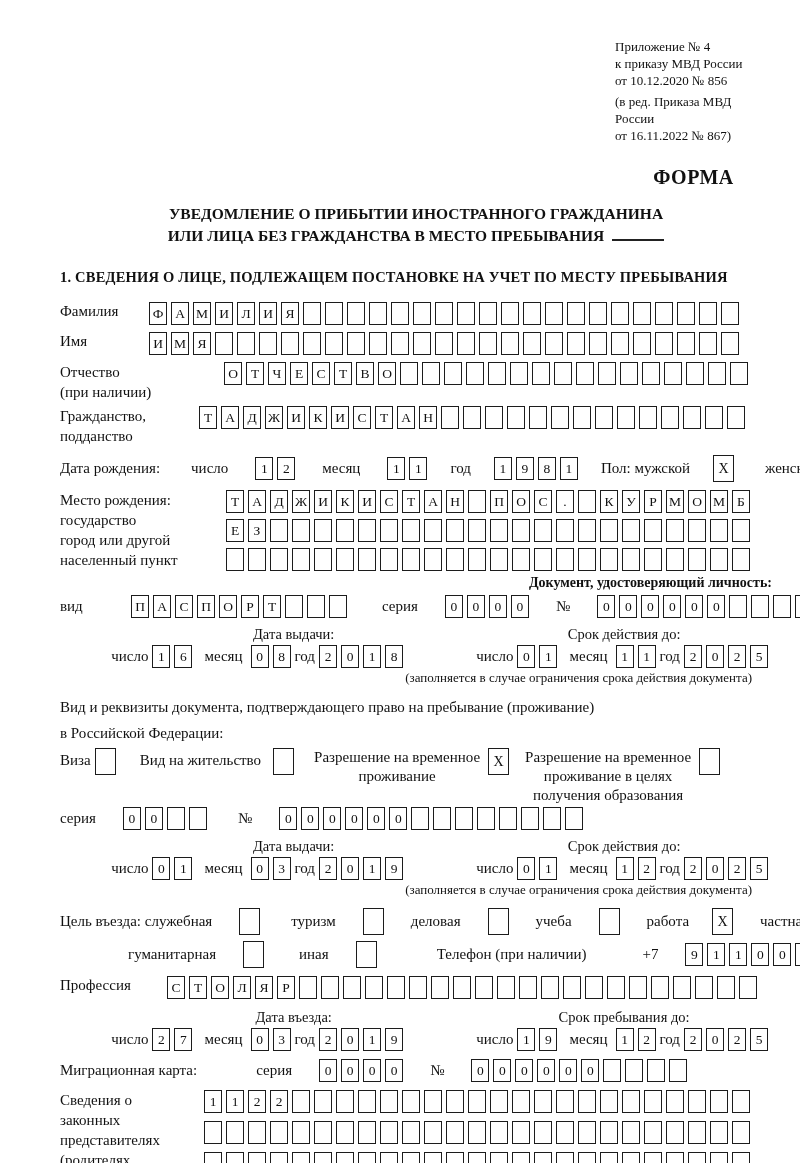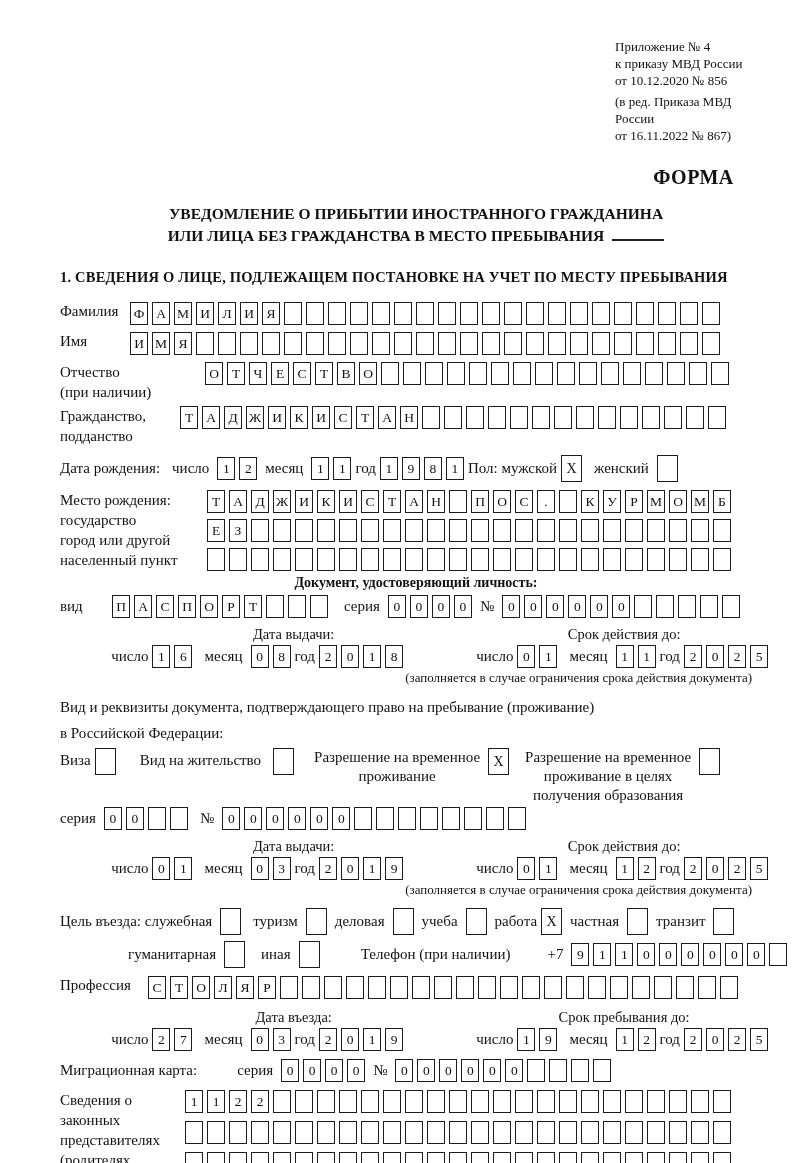--- a/index.html
+++ b/index.html
@@ -8,21 +8,21 @@
     padding:38px 28px 0 60px;
     font-family:"Liberation Serif","DejaVu Serif",serif;
     color:#111;background:#fff;font-size:15px;position:relative;overflow:hidden;
   }
   .hdr{margin-left:555px;font-size:13px;line-height:17px;}
   .hdr .amend{margin-top:4px;}
   .forma{margin-left:555px;text-align:center;font-weight:bold;font-size:20px;margin-top:22px;letter-spacing:.5px;}
   .title{text-align:center;font-weight:bold;font-size:15.5px;line-height:22px;margin-top:14px;}
   .title .uline{display:inline-block;width:52px;border-bottom:2px solid #222;height:14px;margin-left:8px;}
   .sec{font-weight:bold;font-size:14.5px;margin-top:22px;letter-spacing:.2px;}
-  .row{display:flex;align-items:flex-start;margin-top:7px;}
+  .row{display:flex;align-items:flex-start;margin-top:7px;gap:19px;}
   .lab{flex:none;line-height:19px;}
   .cells{white-space:nowrap;line-height:0;}
   .cl{
     display:inline-block;width:16px;height:21px;border:1.5px solid #1c1c1c;margin-right:4px;
     text-align:center;font-size:13.5px;line-height:21px;vertical-align:middle;background:#fff;
   }
   .cbx .cl{width:19px;height:25px;line-height:25px;font-size:14px;}
   .inl{display:flex;align-items:center;flex-wrap:nowrap;}
   .inl>*{flex:none;}
   .gap4{margin-left:4px;}.gap8{margin-left:8px;}.gap12{margin-left:12px;}.gap16{margin-left:16px;}
@@ -108,21 +108,21 @@
       <div>город или другой</div>
       <div>населенный пункт</div>
     </div>
     <div class="stack">
       <div class="cells"><span class="cl">Т</span><span class="cl">А</span><span class="cl">Д</span><span class="cl">Ж</span><span class="cl">И</span><span class="cl">К</span><span class="cl">И</span><span class="cl">С</span><span class="cl">Т</span><span class="cl">А</span><span class="cl">Н</span><span class="cl"></span><span class="cl">П</span><span class="cl">О</span><span class="cl">С</span><span class="cl">.</span><span class="cl"></span><span class="cl">К</span><span class="cl">У</span><span class="cl">Р</span><span class="cl">М</span><span class="cl">О</span><span class="cl">М</span><span class="cl">Б</span></div>
       <div class="cells"><span class="cl">Е</span><span class="cl">З</span><span class="cl"></span><span class="cl"></span><span class="cl"></span><span class="cl"></span><span class="cl"></span><span class="cl"></span><span class="cl"></span><span class="cl"></span><span class="cl"></span><span class="cl"></span><span class="cl"></span><span class="cl"></span><span class="cl"></span><span class="cl"></span><span class="cl"></span><span class="cl"></span><span class="cl"></span><span class="cl"></span><span class="cl"></span><span class="cl"></span><span class="cl"></span><span class="cl"></span></div>
       <div class="cells"><span class="cl"></span><span class="cl"></span><span class="cl"></span><span class="cl"></span><span class="cl"></span><span class="cl"></span><span class="cl"></span><span class="cl"></span><span class="cl"></span><span class="cl"></span><span class="cl"></span><span class="cl"></span><span class="cl"></span><span class="cl"></span><span class="cl"></span><span class="cl"></span><span class="cl"></span><span class="cl"></span><span class="cl"></span><span class="cl"></span><span class="cl"></span><span class="cl"></span><span class="cl"></span><span class="cl"></span></div>
     </div>
   </div>
 
-  <div class="center-b" style="margin-top:4px;">Документ, удостоверяющий личность:</div>
+  <div class="center-b" style="margin-top:4px;text-align:right;">Документ, удостоверяющий личность:</div>
 
   <div class="row inl" style="margin-top:4px;">
     <span style="width:52px;">вид</span>
     <span class="cells"><span class="cl">П</span><span class="cl">А</span><span class="cl">С</span><span class="cl">П</span><span class="cl">О</span><span class="cl">Р</span><span class="cl">Т</span><span class="cl"></span><span class="cl"></span><span class="cl"></span></span>
     <span class="gap12">серия</span>
     <span class="cells gap8"><span class="cl">0</span><span class="cl">0</span><span class="cl">0</span><span class="cl">0</span></span>
     <span class="gap4">№</span>
     <span class="cells gap8"><span class="cl">0</span><span class="cl">0</span><span class="cl">0</span><span class="cl">0</span><span class="cl">0</span><span class="cl">0</span><span class="cl"></span><span class="cl"></span><span class="cl"></span><span class="cl"></span><span class="cl"></span></span>
   </div>
 

